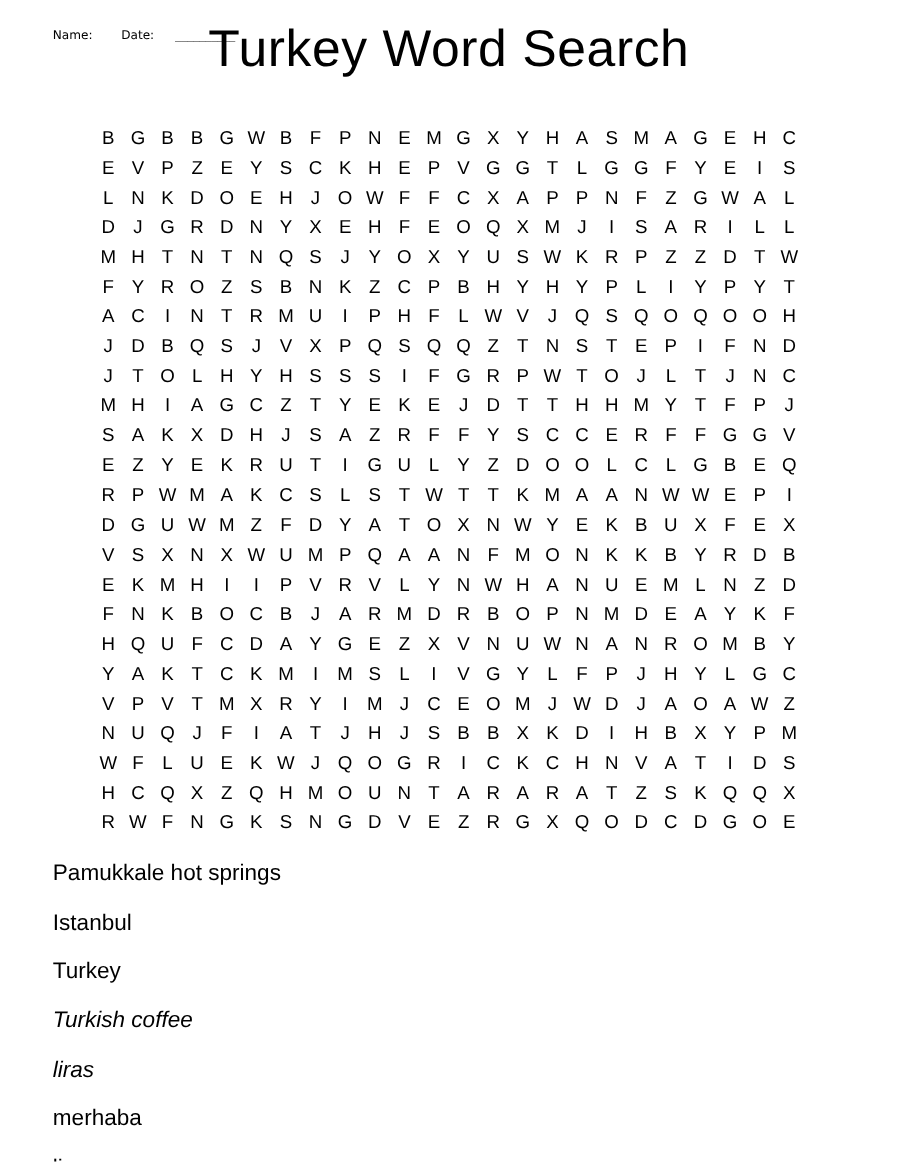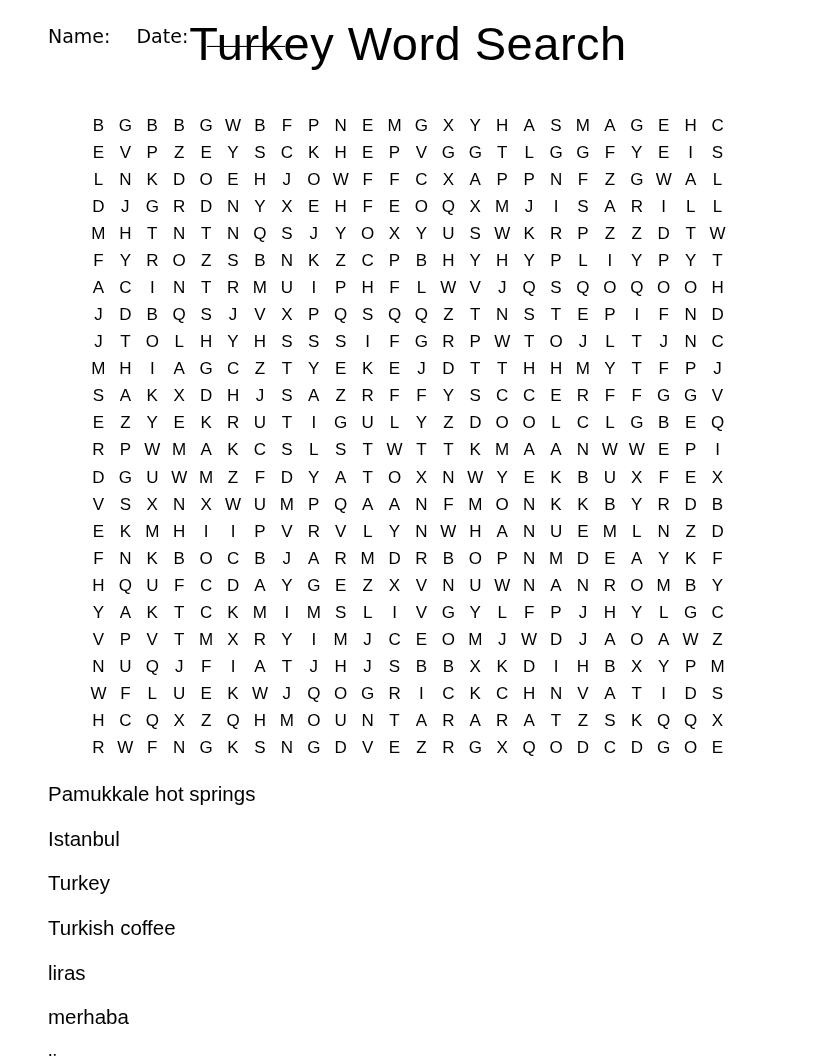--- a/index.html
+++ b/index.html
@@ -15,21 +15,21 @@
 
   
   .header-row {
     position: absolute;
     top: 1px;
     left: 48px;
     right: 40px;
     display: flex;
     align-items: baseline;
     font-family: "DejaVu Sans", sans-serif;
-    font-size: 19px;
+    font-size: 11px;
     white-space: nowrap;
     overflow: hidden;
   }
   .blank-line {
     letter-spacing: 0;
     margin-left: 6px;
     overflow: hidden;
     white-space: nowrap;
   }
   .name-line { flex: 0 1 auto; max-width: 496px; }
@@ -71,21 +71,21 @@
   .word-list {
     position: absolute;
     top: 772px;
     left: 48px;
     right: 40px;
     display: flex;
     flex-direction: column;
   }
   .word-col { display: flex; flex-direction: column; }
   .word-col-1 { width: 240px; }
-  .word-col-2 { width: 239px; }
+  .word-col-2 { width: 239px; font-style: italic; }
   .word-col-3 { width: auto; }
   .word {
     height: 44.6px;
     display: flex;
     align-items: center;
     font-size: 20.5px;
     font-weight: 400;
     white-space: nowrap;
   }
 </style>

